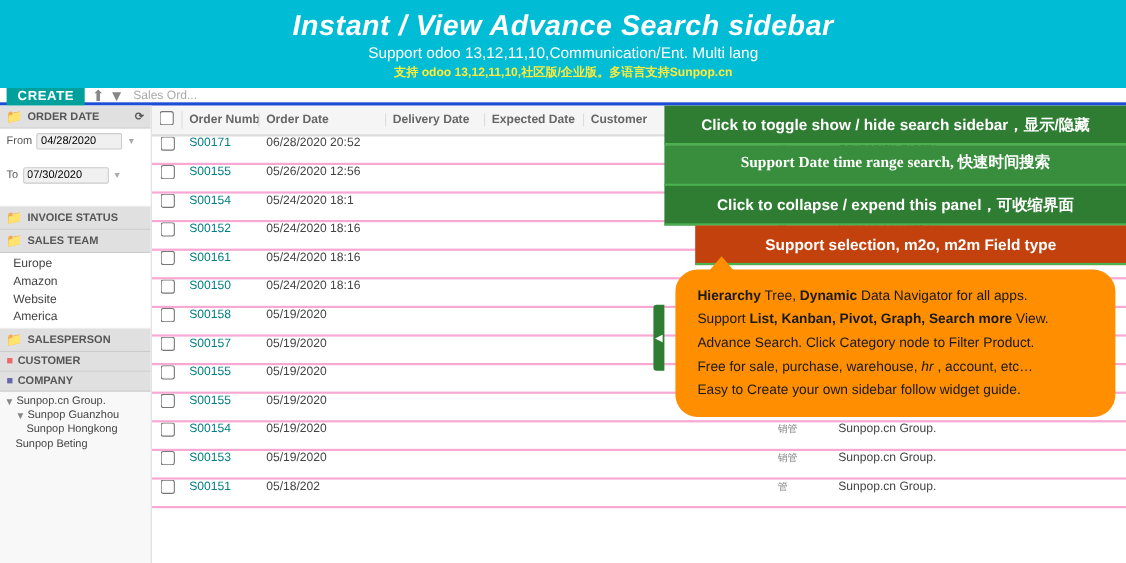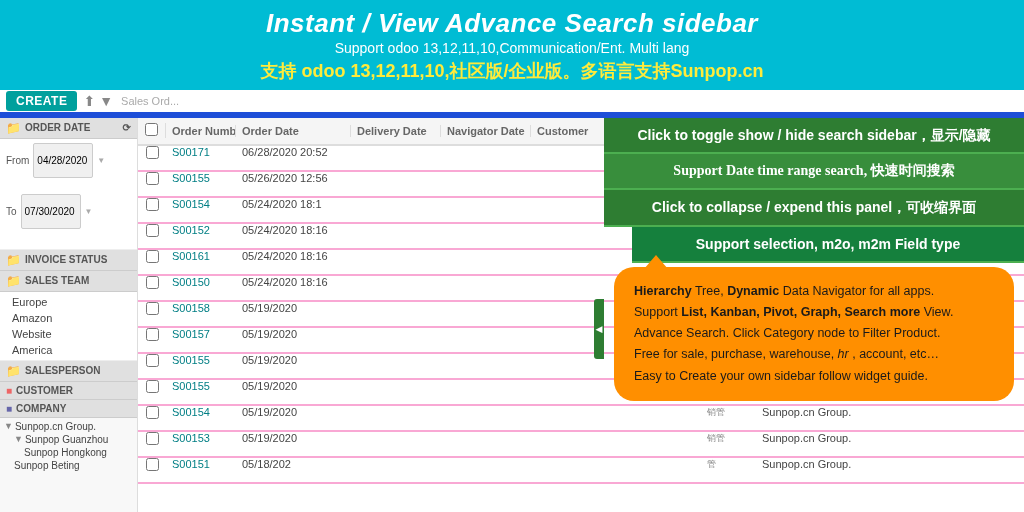--- a/index.html
+++ b/index.html
@@ -28,21 +28,21 @@
       letter-spacing: 0.5px;
       font-style: italic;
       line-height: 1.2;
     }
     .header-subtitle1 {
       font-size: 14px;
       color: #fff;
       line-height: 1.4;
     }
     .header-subtitle2 {
-      font-size: 18px;
+      font-size: 11px;
       color: #fff;
       line-height: 1.4;
     }
     .header-subtitle2 span {
       color: #ffeb3b;
       font-weight: bold;
     }
 
     
     .main-layout {
@@ -59,23 +59,23 @@
       overflow-y: auto;
       flex-shrink: 0;
       font-size: 11px;
     }
 
     
     .top-bar {
       display: flex;
       align-items: center;
       background: #fff;
-      border-bottom: 6px solid #1d4ed8;
+      border-bottom: 3px solid #1d4ed8;
       padding: 4px 6px;
-      height: 28px;
+      height: 16px;
     }
     .create-btn {
       background: #00a09d;
       color: #fff;
       font-weight: bold;
       font-size: 12px;
       border: none;
       padding: 3px 10px;
       border-radius: 3px;
       cursor: pointer;
@@ -125,23 +125,23 @@
       align-items: center;
       gap: 4px;
       margin-bottom: 16px;
       font-size: 10px;
       color: #555;
     }
     .date-input {
       background: #f0f0f0;
       border: 1px solid #ccc;
       border-radius: 2px;
-      padding: 11px 3px;
+      padding: 1px 3px;
       font-size: 10px;
-      width: 60px;
+      width: 78px;
     }
     .date-row .dropdown-arrow {
       color: #aaa;
       font-size: 8px;
     }
     .sidebar-section-items {
       padding: 2px 0;
       background: #fff;
       border-bottom: 1px solid #eee;
     }
@@ -261,21 +261,21 @@
       color: #fff;
       font-size: 14px;
       font-weight: bold;
       padding: 8px 16px;
       text-align: center;
       border-bottom: 2px solid #4caf50;
       line-height: 1.3;
     }
     .feature-box.dark { background: #2e7d32; }
     .feature-box.medium { background: #388e3c; font-family: Liberation Serif, serif; }
-    .feature-box.light { background: #15803d; margin-left: 28px; }
+    .feature-box.light { background: #c2410c; margin-left: 28px; }
 
     
     .description-bubble {
       background: #ff8f00;
       border-radius: 20px;
       padding: 14px 20px;
       margin: 4px 10px;
       color: #1a1a1a;
       font-size: 12.5px;
       line-height: 1.7;
@@ -413,21 +413,21 @@
     </div>
   </div>
 
   <div class="content-area">
 
     <div class="table-header">
       <div class="th col-cb"><input type="checkbox" style=""></div>
       <div class="th col-order">Order Number</div>
       <div class="th col-date">Order Date</div>
       <div class="th col-delivery">Delivery Date</div>
-      <div class="th col-expected">Navigator Date</div>
+      <div class="th col-expected">Expected Date</div>
       <div class="th col-customer">Customer</div>
       <div class="th col-website">Website</div>
       <div class="th col-salesperson">Salespers.</div>
       <div class="th col-company">Company</div>
     </div>
 
     <div class="table-body" id="table-body">
     <div class="table-row">
       <div class="td col-cb"><input type="checkbox" style=""></div>
       <div class="td col-order link">S00171</div>

